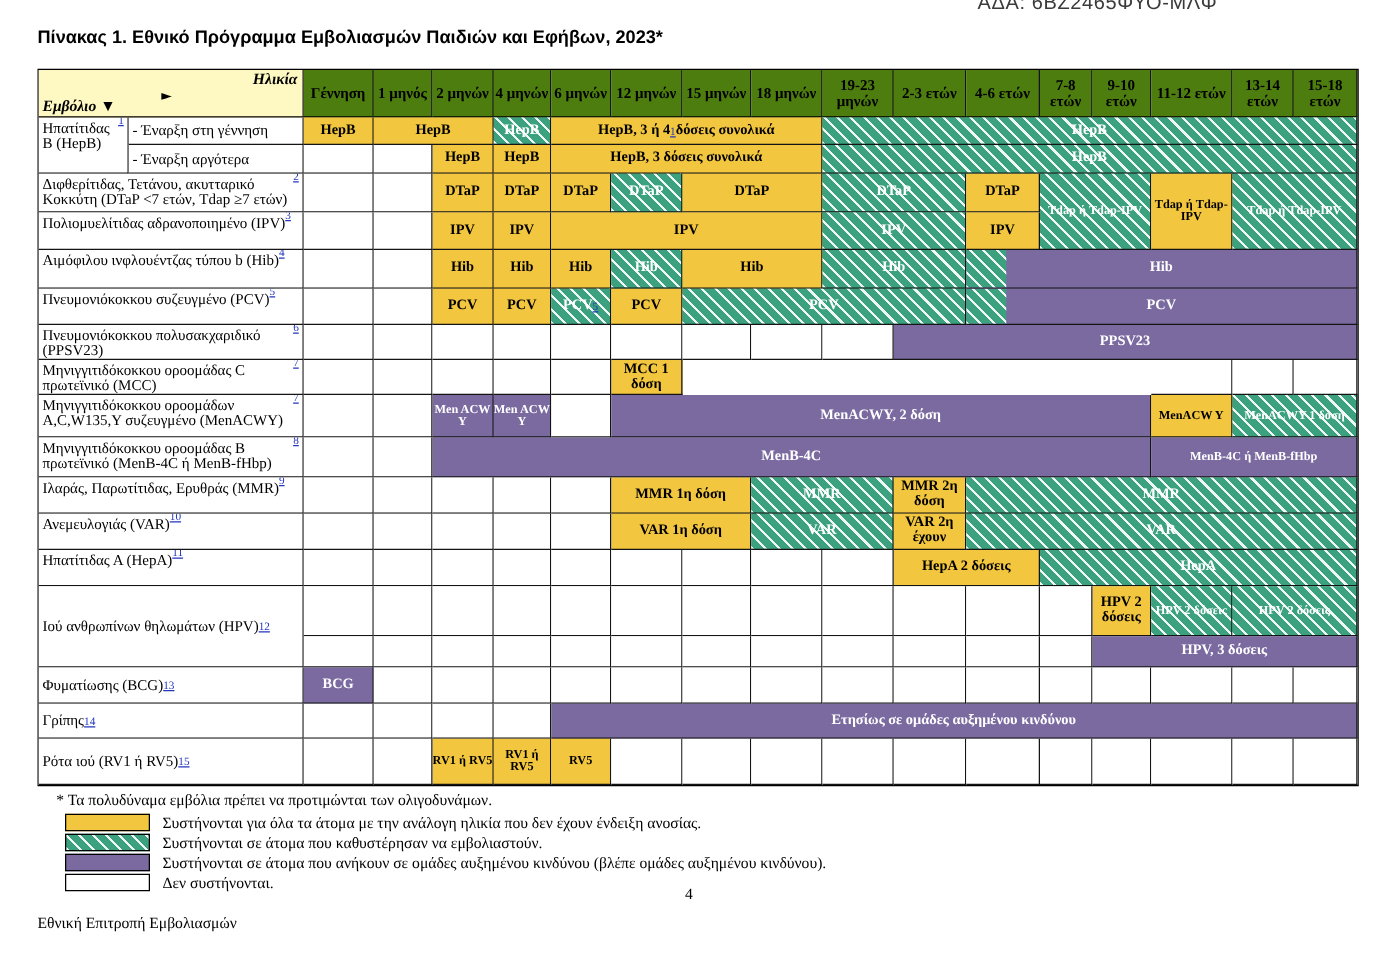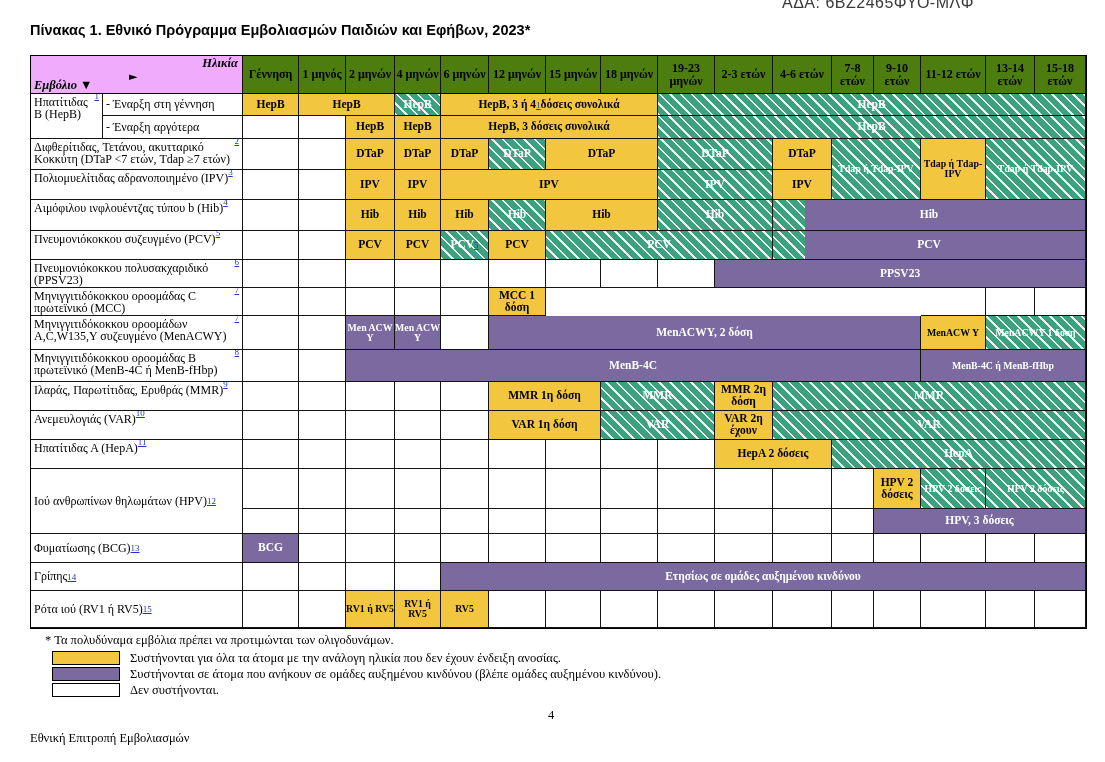--- a/index.html
+++ b/index.html
@@ -7,21 +7,21 @@
        font-family:"Liberation Serif",serif;color:#000;}
   .ada{position:absolute;top:-6px;left:782px;font-family:"Liberation Sans",sans-serif;
        font-size:16px;color:#3a3a3a;letter-spacing:.5px;}
   .title{position:absolute;left:30px;top:22px;font-family:"Liberation Sans",sans-serif;
        font-weight:bold;font-size:14.5px;}
   #vtable{position:absolute;left:30px;top:55px;display:grid;border:1.5px solid #000;background:#fff;}
   .cell{display:flex;align-items:center;justify-content:center;text-align:center;
         font-weight:bold;font-size:11.5px;line-height:1.02;overflow:hidden;
         border-right:1px solid #141414;border-bottom:1px solid #141414;box-sizing:border-box;}
   .hcell{background:#4d7c0f;font-size:12px;border-bottom:1.5px solid #000;}
-  .corner{position:relative;background:#f0abfc;border-bottom:1.5px solid #000;text-align:right;}
+  .corner{position:relative;background:#fef9c3;border-bottom:1.5px solid #000;text-align:right;}
   .corner .age{position:absolute;top:1px;right:4px;font-style:italic;font-weight:bold;font-size:12.5px;}
   .corner .arr{position:absolute;top:15px;left:98px;font-size:11px;font-family:"DejaVu Sans",sans-serif;}
   .corner .vac{position:absolute;bottom:1px;left:3px;font-style:italic;font-weight:bold;font-size:12.5px;}
   .lbl{justify-content:flex-start;text-align:left;font-weight:normal;font-size:12px;
        padding:1px 3px;align-items:flex-start;padding-top:2px;}
   .lbl.vcent{align-items:center;padding-top:1px;}
   .w{background:#fff;}
   .y{background:#F2C63E;color:#000;}
   .g{background:#3BA17F;color:#fff;
      background-image:repeating-linear-gradient(45deg,rgba(255,255,255,.92) 0 1.8px,rgba(255,255,255,0) 1.8px 7.5px);}
@@ -447,20 +447,24 @@
     <div class="cell w" style="grid-area: 19 / 18 / 20 / 19;"></div>
   </div>
 
 <div class="foot">* Τα πολυδύναμα εμβόλια πρέπει να προτιμώνται των ολιγοδυνάμων.</div>
 <div id="legend">
     <div class="lrow">
       <div class="sw y2"></div>
       <span class="ltxt">Συστήνονται για όλα τα άτομα με την ανάλογη ηλικία που δεν έχουν ένδειξη ανοσίας.</span>
     </div>
     <div class="lrow">
+      <div class="sw g2"></div>
+      <span class="ltxt">Συστήνονται σε άτομα που καθυστέρησαν να εμβολιαστούν.</span>
+    </div>
+    <div class="lrow">
       <div class="sw p2"></div>
       <span class="ltxt">Συστήνονται σε άτομα που ανήκουν σε ομάδες αυξημένου κινδύνου (βλέπε ομάδες αυξημένου κινδύνου).</span>
     </div>
     <div class="lrow">
       <div class="sw w2"></div>
       <span class="ltxt">Δεν συστήνονται.</span>
     </div>
   </div>
 <div class="pageno">4</div>
 <div class="footer">Εθνική Επιτροπή Εμβολιασμών</div>

